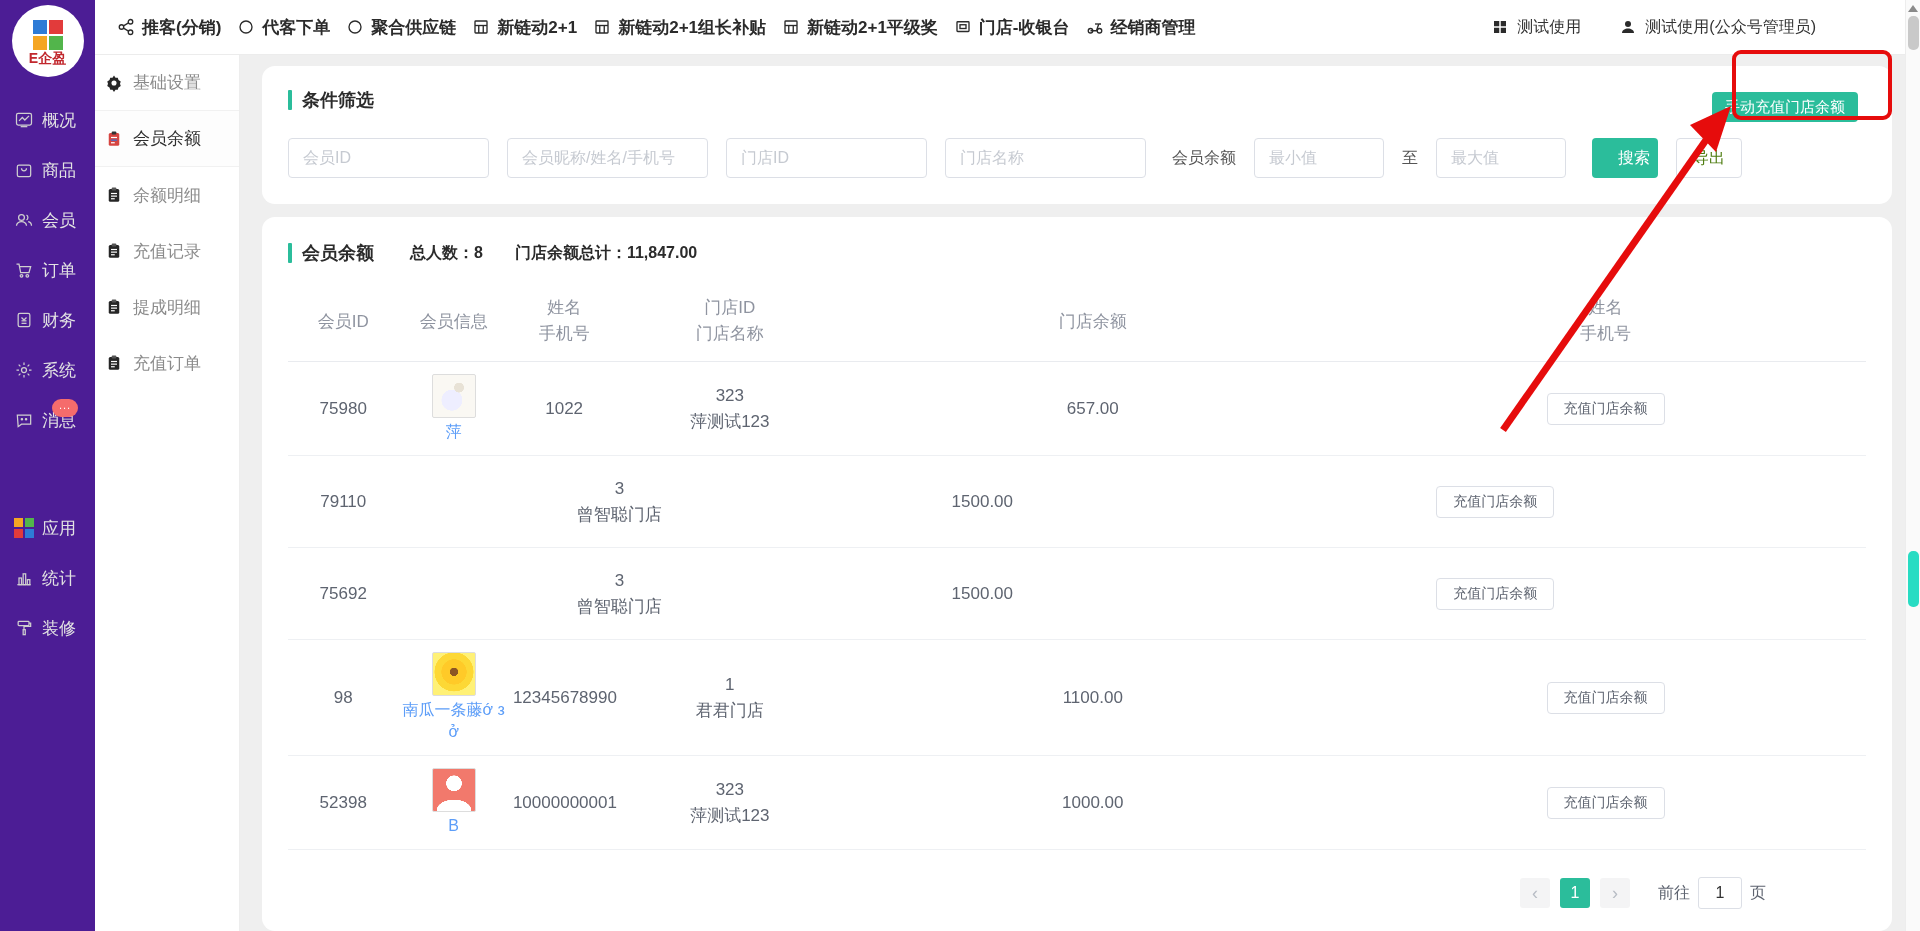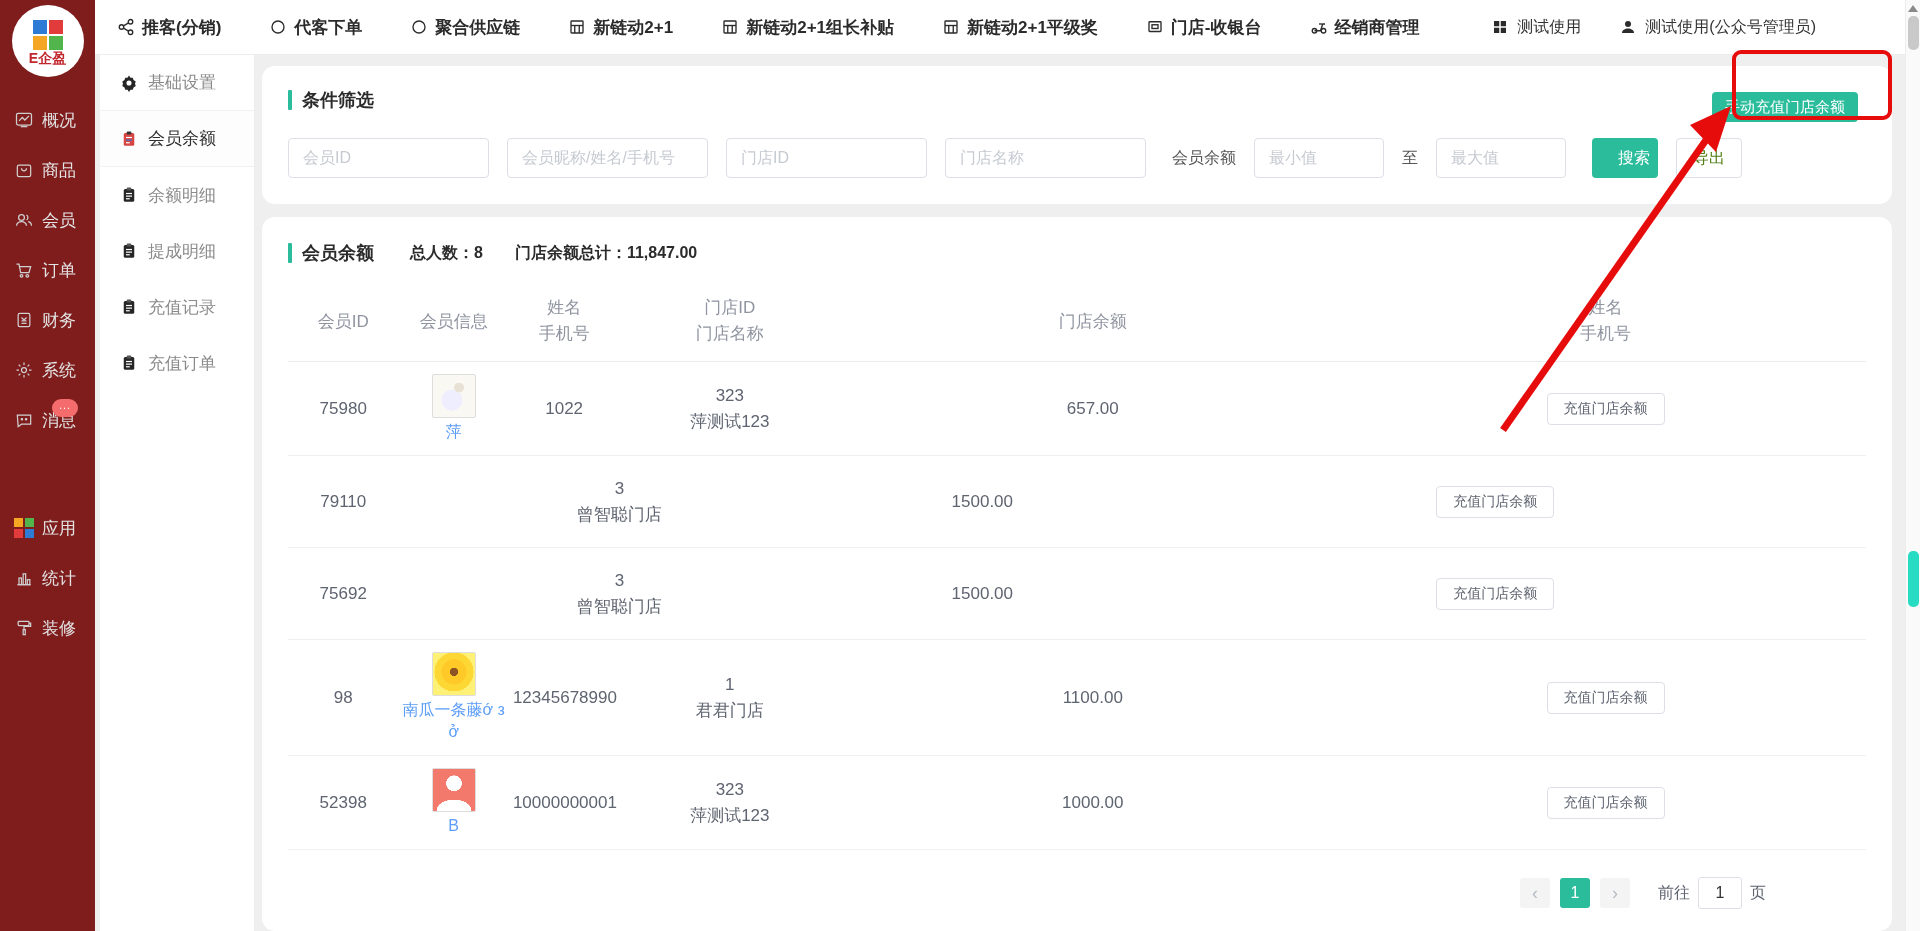--- a/index.html
+++ b/index.html
@@ -1,42 +1,42 @@
 <!DOCTYPE html>
 <html style="--accent: #2bbd9b;"><head>
 <meta charset="utf-8">
 <style>
   * { box-sizing: border-box; margin: 0; padding: 0; }
   html,body { width:1920px; height:931px; overflow:hidden; }
   body { font-family:"Liberation Sans","DejaVu Sans",sans-serif; background:#efefef; position:relative; color:#333; }
 
   
-  .sidebar { position:absolute; left:0; top:0; width:95px; height:931px; background:#7f1d1d; z-index:20; }
+  .sidebar { position:absolute; left:0; top:0; width:95px; height:931px; background:#4c1d95; z-index:20; }
   .logo-wrap { width:72px; height:72px; margin:5px auto 18px; background:#fff; border-radius:50%; display:flex; flex-direction:column; align-items:center; justify-content:center; overflow:hidden; }
   .logo-blocks { display:grid; grid-template-columns:14px 14px; grid-template-rows:14px 14px; gap:2px; margin-top:4px; }
   .logo-blocks i { display:block; }
   .logo-text { font-size:14px; font-weight:bold; color:#c1272d; line-height:16px; }
   .side-item { display:flex; align-items:center; gap:8px; padding:0 0 0 14px; height:50px; color:#e3e3e3; font-size:17px; cursor:pointer; position:relative; }
   .side-item svg { width:20px; height:20px; stroke:#cfcfcf; fill:none; stroke-width:1.5; flex:0 0 auto; }
   .side-gap { height:58px; }
   .badge { position:absolute; top:4px; left:52px; background:#f56c6c; color:#fff; font-size:11px; line-height:9px; padding:2px 7px 7px; border-radius:9px; letter-spacing:1px; }
   .apps-color { display:grid; grid-template-columns:9px 9px; grid-template-rows:9px 9px; gap:2px; flex:0 0 auto; }
   .apps-color i { display:block; }
 
   
   .topbar { position:absolute; left:95px; top:0; right:0; height:55px; background:#fff; border-bottom:1px solid #ececec; display:flex; align-items:center; z-index:15; padding-left:22px; }
-  .topnav { display:flex; align-items:center; gap:48px; }
+  .topnav { display:flex; align-items:center; gap:16px; }
   .topnav-item { display:flex; align-items:center; gap:7px; font-size:17px; font-weight:bold; color:#2b2b2b; cursor:pointer; white-space:nowrap; }
   .topnav-item svg { width:18px; height:18px; stroke:#2b2b2b; fill:none; stroke-width:1.8; }
   .top-account { margin-left:auto; display:flex; align-items:center; gap:38px; padding-right:104px; }
   .account-item { display:flex; align-items:center; gap:8px; font-size:16px; color:#333; cursor:pointer; white-space:nowrap; }
   .account-item svg { width:18px; height:18px; }
 
   
-  .submenu { position:absolute; left:100px; top:55px; width:155px; bottom:0; background:#fff; border-right:1px solid #ededed; z-index:10; }
+  .submenu { position:absolute; left:85px; top:55px; width:155px; bottom:0; background:#fff; border-right:1px solid #ededed; z-index:10; }
   .submenu-item { display:flex; align-items:center; gap:10px; height:56px; padding-left:20px; font-size:17px; color:#8b8b8b; cursor:pointer; }
   .submenu-item.bordered { border-bottom:1px solid #f1f1f1; }
   .submenu-item.active { color:#2f2f2f; background:#fdfdfd; }
   .submenu-item svg { width:18px; height:18px; flex:0 0 auto; }
 
   
   .content { position:absolute; left:250px; top:55px; right:15px; bottom:0; padding:11px 13px 0 12px; display:flex; flex-direction:column; }
   .card { background:#fff; border-radius:13px; }
   .filter-card { position:relative; padding:22px 26px 26px; margin-bottom:13px; }
   .section-title { display:flex; align-items:center; gap:10px; font-size:18px; font-weight:bold; color:#2b2b2b; }
@@ -320,31 +320,31 @@
       <span>余额明细</span>
     </div>
     <div class="submenu-item">
       <svg viewBox="0 0 24 24" fill="#262626" stroke="none">
         <rect x="5" y="4" width="14" height="17" rx="2"></rect>
         <rect x="9" y="2" width="6" height="4" rx="1" fill="#555"></rect>
         <line x1="8" y1="10" x2="16" y2="10" stroke="#fff" stroke-width="1.6"></line>
         <line x1="8" y1="13.5" x2="16" y2="13.5" stroke="#fff" stroke-width="1.6"></line>
         <line x1="8" y1="17" x2="13" y2="17" stroke="#fff" stroke-width="1.6"></line>
       </svg>
-      <span>提成明细</span>
+      <span>充值记录</span>
     </div>
     <div class="submenu-item">
       <svg viewBox="0 0 24 24" fill="#262626" stroke="none">
         <rect x="5" y="4" width="14" height="17" rx="2"></rect>
         <rect x="9" y="2" width="6" height="4" rx="1" fill="#555"></rect>
         <line x1="8" y1="10" x2="16" y2="10" stroke="#fff" stroke-width="1.6"></line>
         <line x1="8" y1="13.5" x2="16" y2="13.5" stroke="#fff" stroke-width="1.6"></line>
         <line x1="8" y1="17" x2="13" y2="17" stroke="#fff" stroke-width="1.6"></line>
       </svg>
-      <span>充值记录</span>
+      <span>提成明细</span>
     </div>
     <div class="submenu-item">
       <svg viewBox="0 0 24 24" fill="#262626" stroke="none">
         <rect x="5" y="4" width="14" height="17" rx="2"></rect>
         <rect x="9" y="2" width="6" height="4" rx="1" fill="#555"></rect>
         <line x1="8" y1="10" x2="16" y2="10" stroke="#fff" stroke-width="1.6"></line>
         <line x1="8" y1="13.5" x2="16" y2="13.5" stroke="#fff" stroke-width="1.6"></line>
         <line x1="8" y1="17" x2="13" y2="17" stroke="#fff" stroke-width="1.6"></line>
       </svg>
       <span>充值订单</span>

